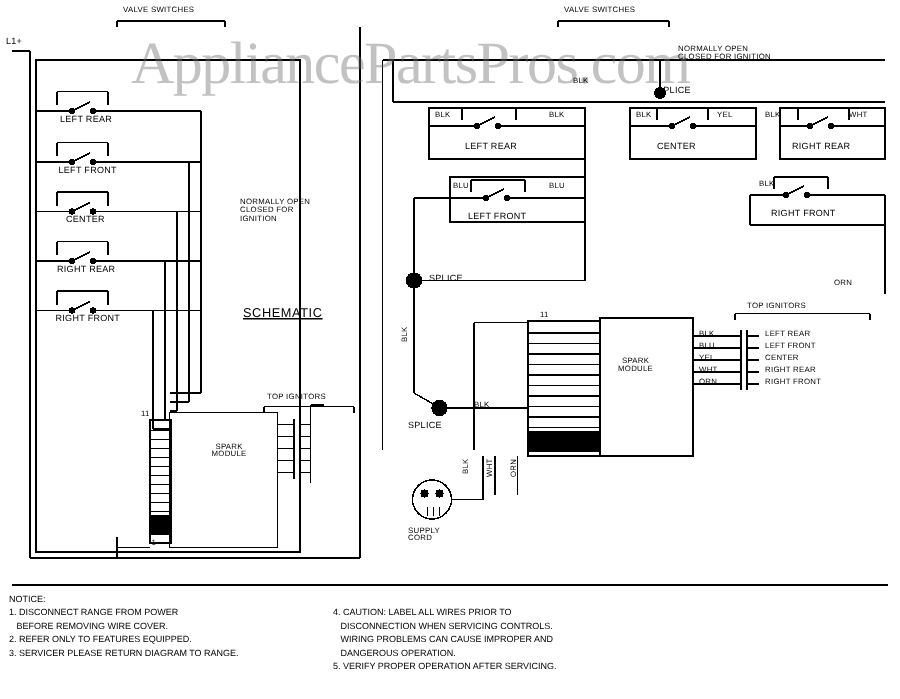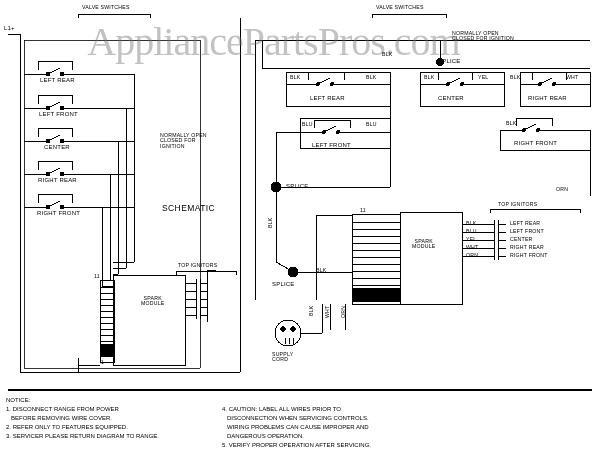--- a/index.html
+++ b/index.html
@@ -6,21 +6,21 @@
   body{
     width:600px;height:466px;background:#ffffff;
     font-family:"Liberation Sans", sans-serif;
     overflow:hidden;position:relative;
   }
   #sheet{position:absolute;left:0;top:0;width:600px;height:466px;}
   .lbl{position:absolute;font-family:"Liberation Sans",sans-serif;color:#000;white-space:pre;line-height:1.05;}
   .tiny{font-size:5.2px;letter-spacing:.2px;}
   .sm{font-size:6px;letter-spacing:.2px;}
   .lg{font-size:8.5px;letter-spacing:.4px;}
-  .ul{}
+  .ul{text-decoration:underline;}
   .watermark{
     position:absolute;left:0;top:18px;width:547px;
     text-align:center;
     font-family:"Liberation Serif", serif;
     font-size:40px;color:rgba(110,110,110,0.42);
     letter-spacing:-1px;white-space:nowrap;
     pointer-events:none;
   }
   .notice{position:absolute;font-size:6px;line-height:1.45;white-space:pre;color:#000;}
 </style>

